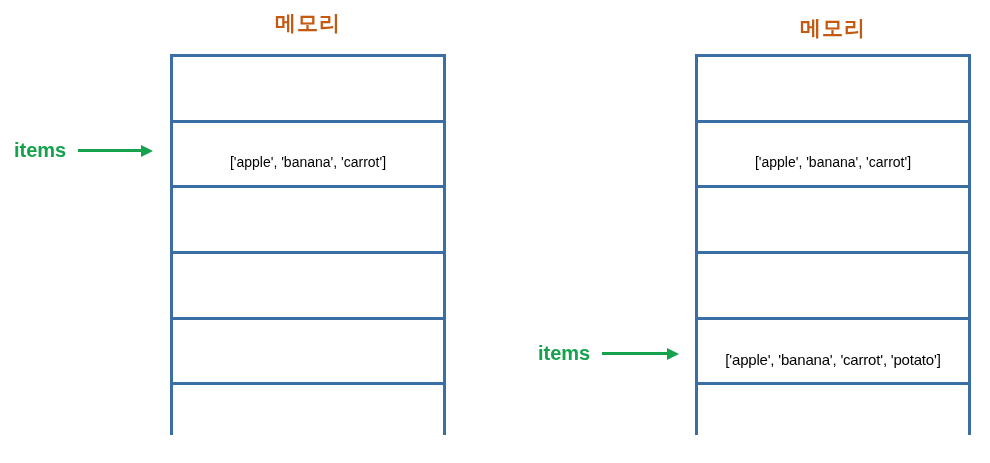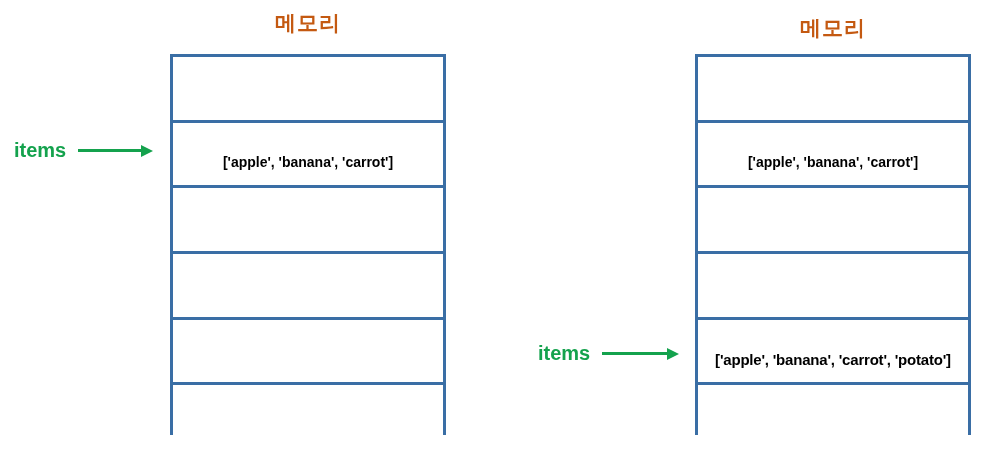--- a/index.html
+++ b/index.html
@@ -44,21 +44,21 @@
   }
   .left-stack  { left: 170px; top: 54px; width: 276px; height: 397px; }
   .right-stack { left: 695px; top: 54px; width: 276px; height: 397px; }
 
   .cell {
     flex: 1 1 0;
     border-bottom: 3px solid var(--border-blue);
     display: flex;
     align-items: center;
     justify-content: center;
-    font-weight: bold;
+    font-weight: normal;
     font-size: 14px;
     color: var(--cell-text);
     white-space: nowrap;
     overflow: hidden;
     margin-top: 16px;
   }
   .cell:last-child { border-bottom: none; }
   .cell.long { font-size: 15px; letter-spacing: -0.2px; }
 
   .pointer {

